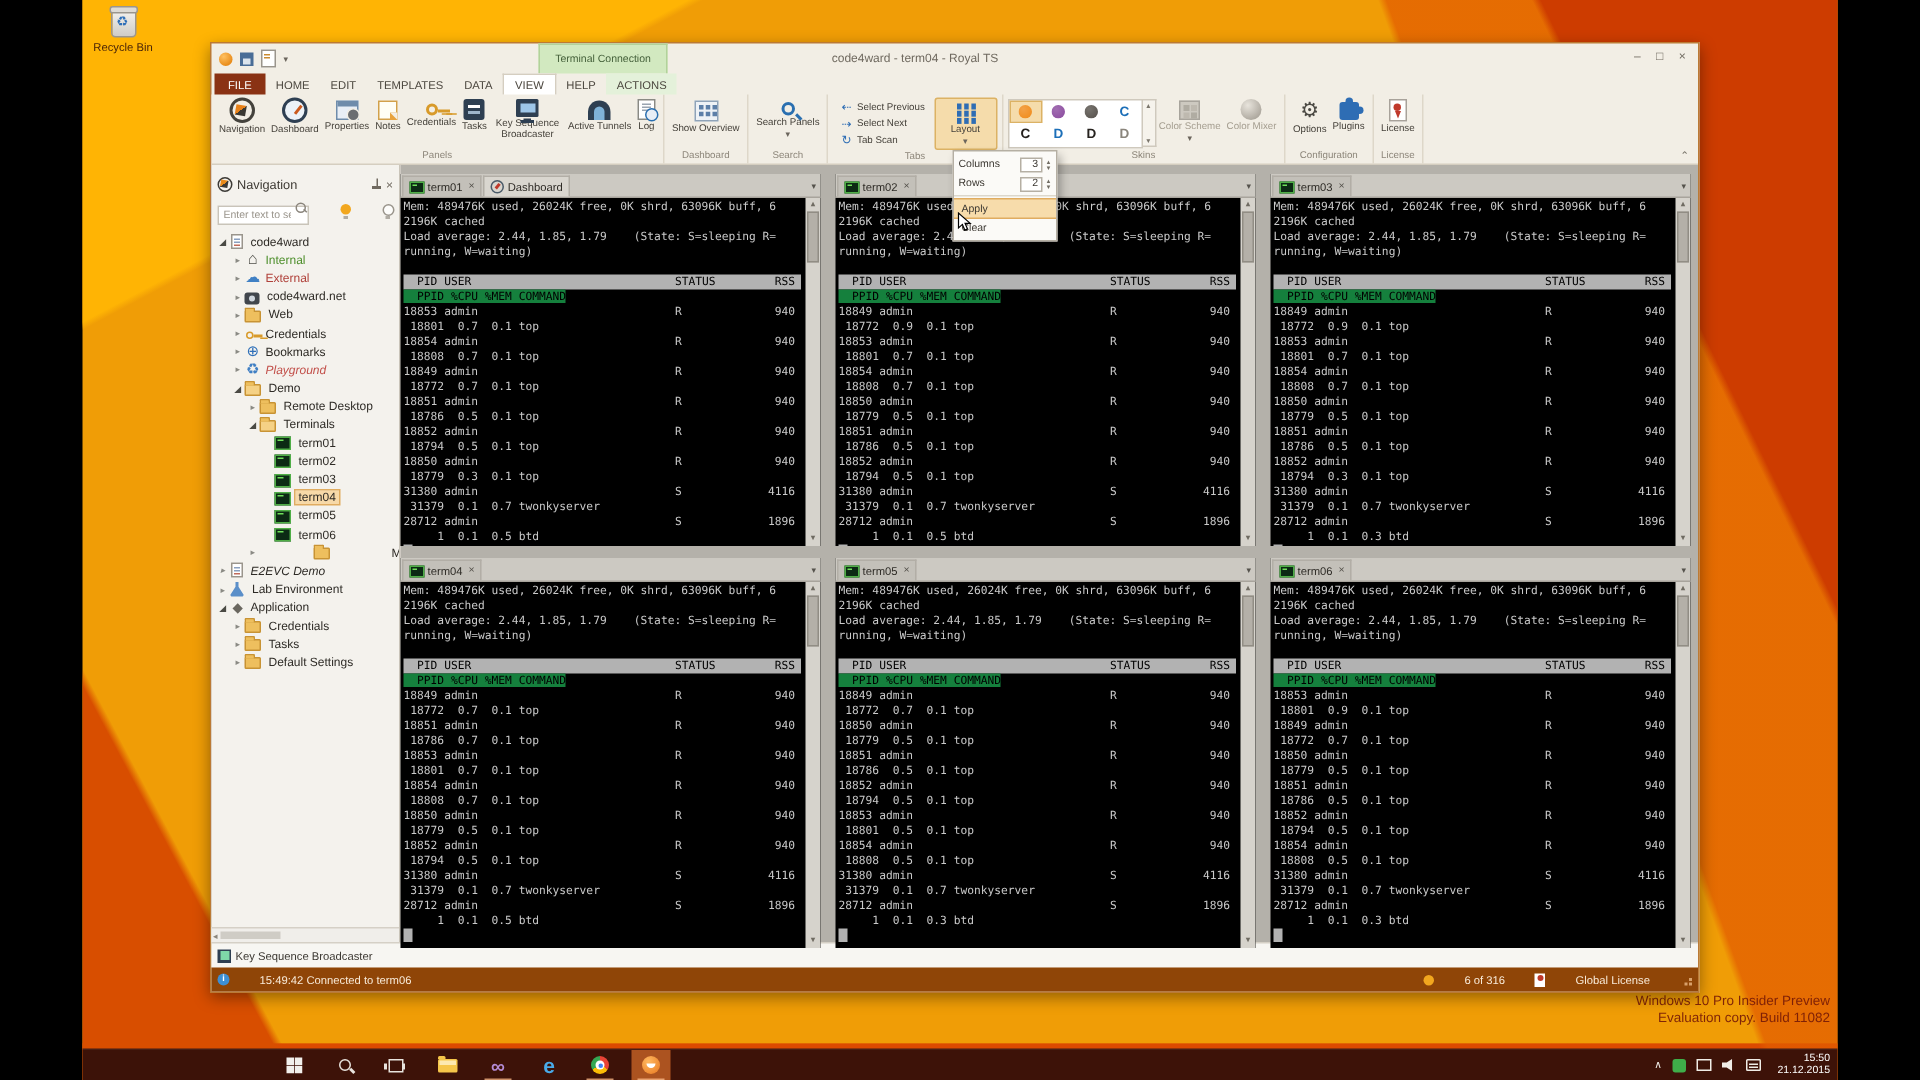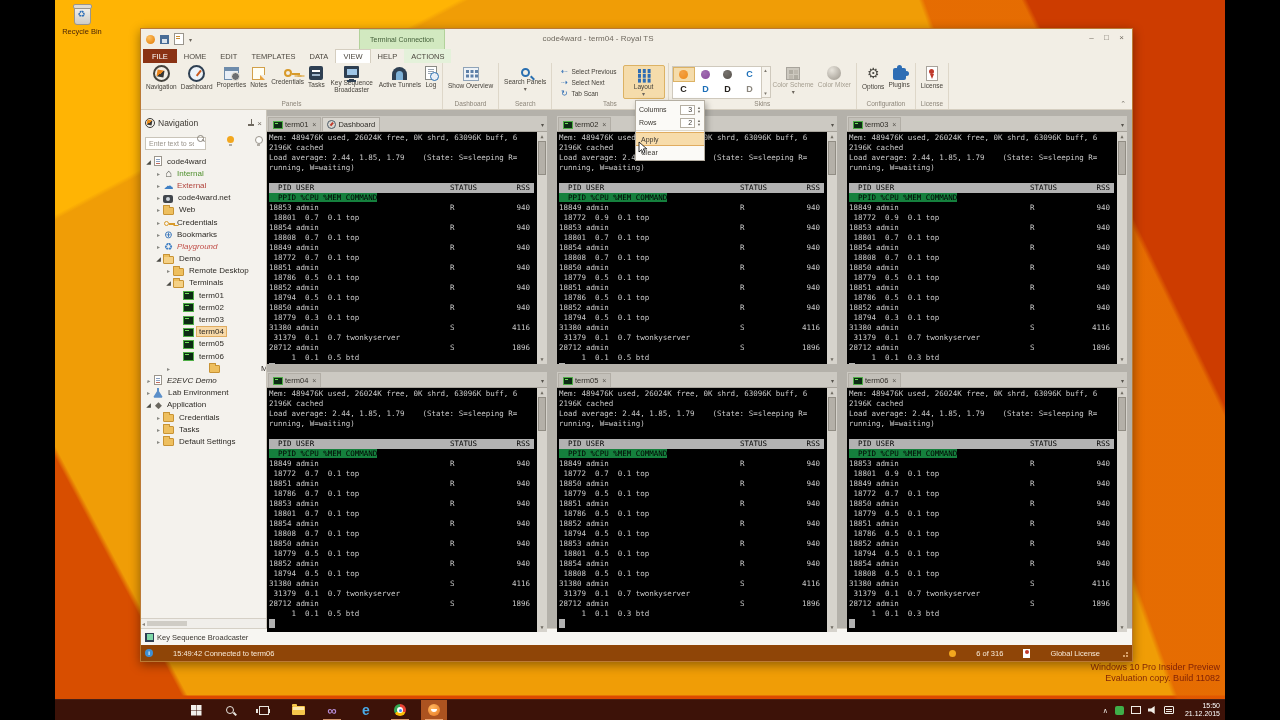--- a/index.html
+++ b/index.html
@@ -19,21 +19,21 @@
 #watermark{position:absolute;right:60px;top:662px;text-align:right;font-size:9px;line-height:11px;color:rgba(118,26,8,.92)}
 
 #win{position:absolute;left:140px;top:28px;width:993px;height:634px;background:#f2eee5;border:1px solid #bb7a35;box-shadow:0 3px 10px rgba(0,0,0,.4);display:flex;flex-direction:column;box-sizing:border-box}
 .titlebar{height:20px;position:relative;flex:none}
 .qat{position:absolute;left:5px;top:4px;display:flex;gap:5px;align-items:center}
 .qball{width:9px;height:9px;border-radius:50%;background:radial-gradient(circle at 35% 30%,#ffc060,#e07800)}
 .qsave{width:9px;height:9px;background:#4a6d96;position:relative}.qsave::after{content:"";position:absolute;left:2px;bottom:1px;width:5px;height:4px;background:#dce4ec}
 .qdoc{width:8px;height:10px;background:#fff;border:1px solid #9a958c;position:relative}.qdoc::after{content:"";position:absolute;left:1px;top:2px;width:4px;height:1px;background:#c98a2e;box-shadow:0 2px 0 #c98a2e}
 .qcaret{font-size:6px;color:#6b655c}
 .ctxtab{position:absolute;left:218px;top:0;width:86px;height:20px;background:#d2e9c0;border:1px solid #b2d29a;border-bottom:none;display:flex;align-items:center;justify-content:center;font-size:7px;color:#44603a;box-sizing:border-box}
-.wtitle{position:absolute;left:372px;top:5px;width:170px;text-align:center;font-size:8px;color:#6f695f;white-space:nowrap}
+.wtitle{position:absolute;left:384px;top:5px;width:170px;text-align:center;font-size:8px;color:#6f695f;white-space:nowrap}
 .wbtns{position:absolute;right:3px;top:2px;display:flex}
 .wbtn{width:15px;height:13px;display:flex;align-items:center;justify-content:center;font-size:8px;color:#6f695f}
 
 .rtabs{height:14px;display:flex;padding-left:2px;flex:none;align-items:stretch;font-size:7.5px;color:#4c473f;position:relative;z-index:3}
 .rtab{padding:0 7px;display:flex;align-items:center;cursor:default}
 .rtab.t-file{background:#8a3214;color:#fff;padding:0 9px}
 .rtab.t-sel{background:#fff;border:1px solid #d5cec0;border-bottom:none}
 .rtab.t-ctx{background:#e4f1da}
 
 .ribbon{height:46px;flex:none;background:#f2eee5;border-bottom:1px solid #d5cec0;display:flex;position:relative}

